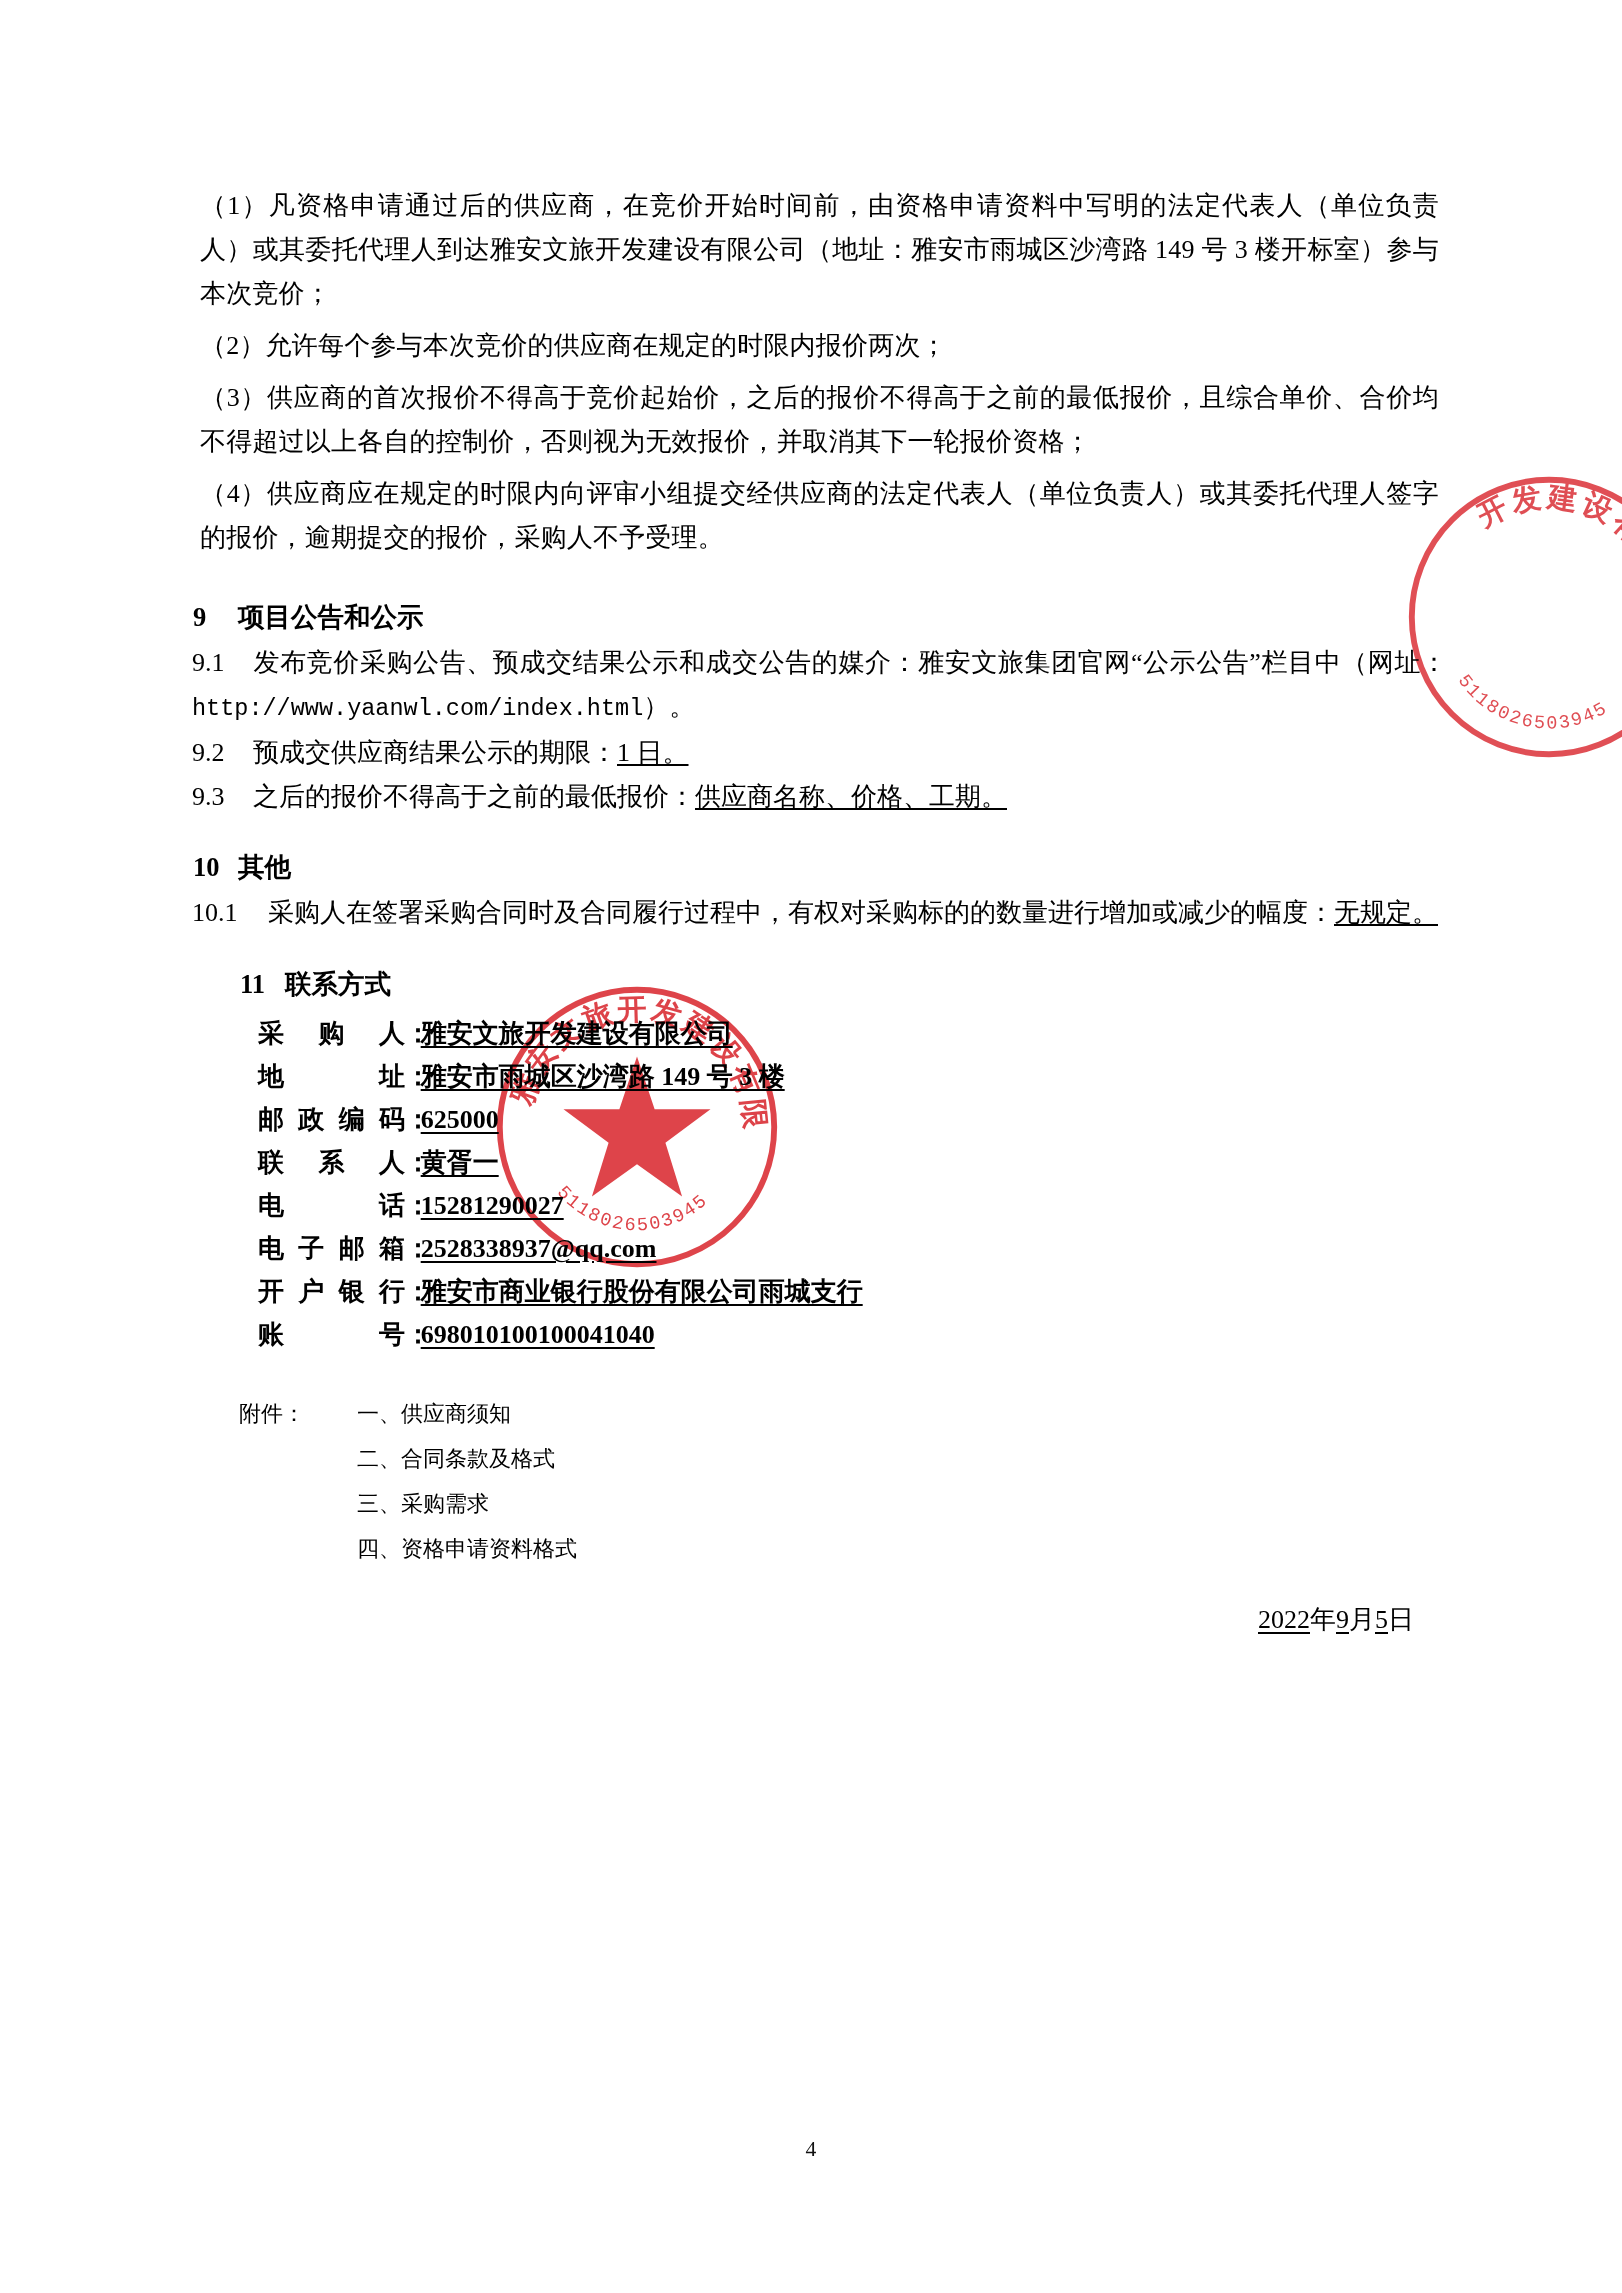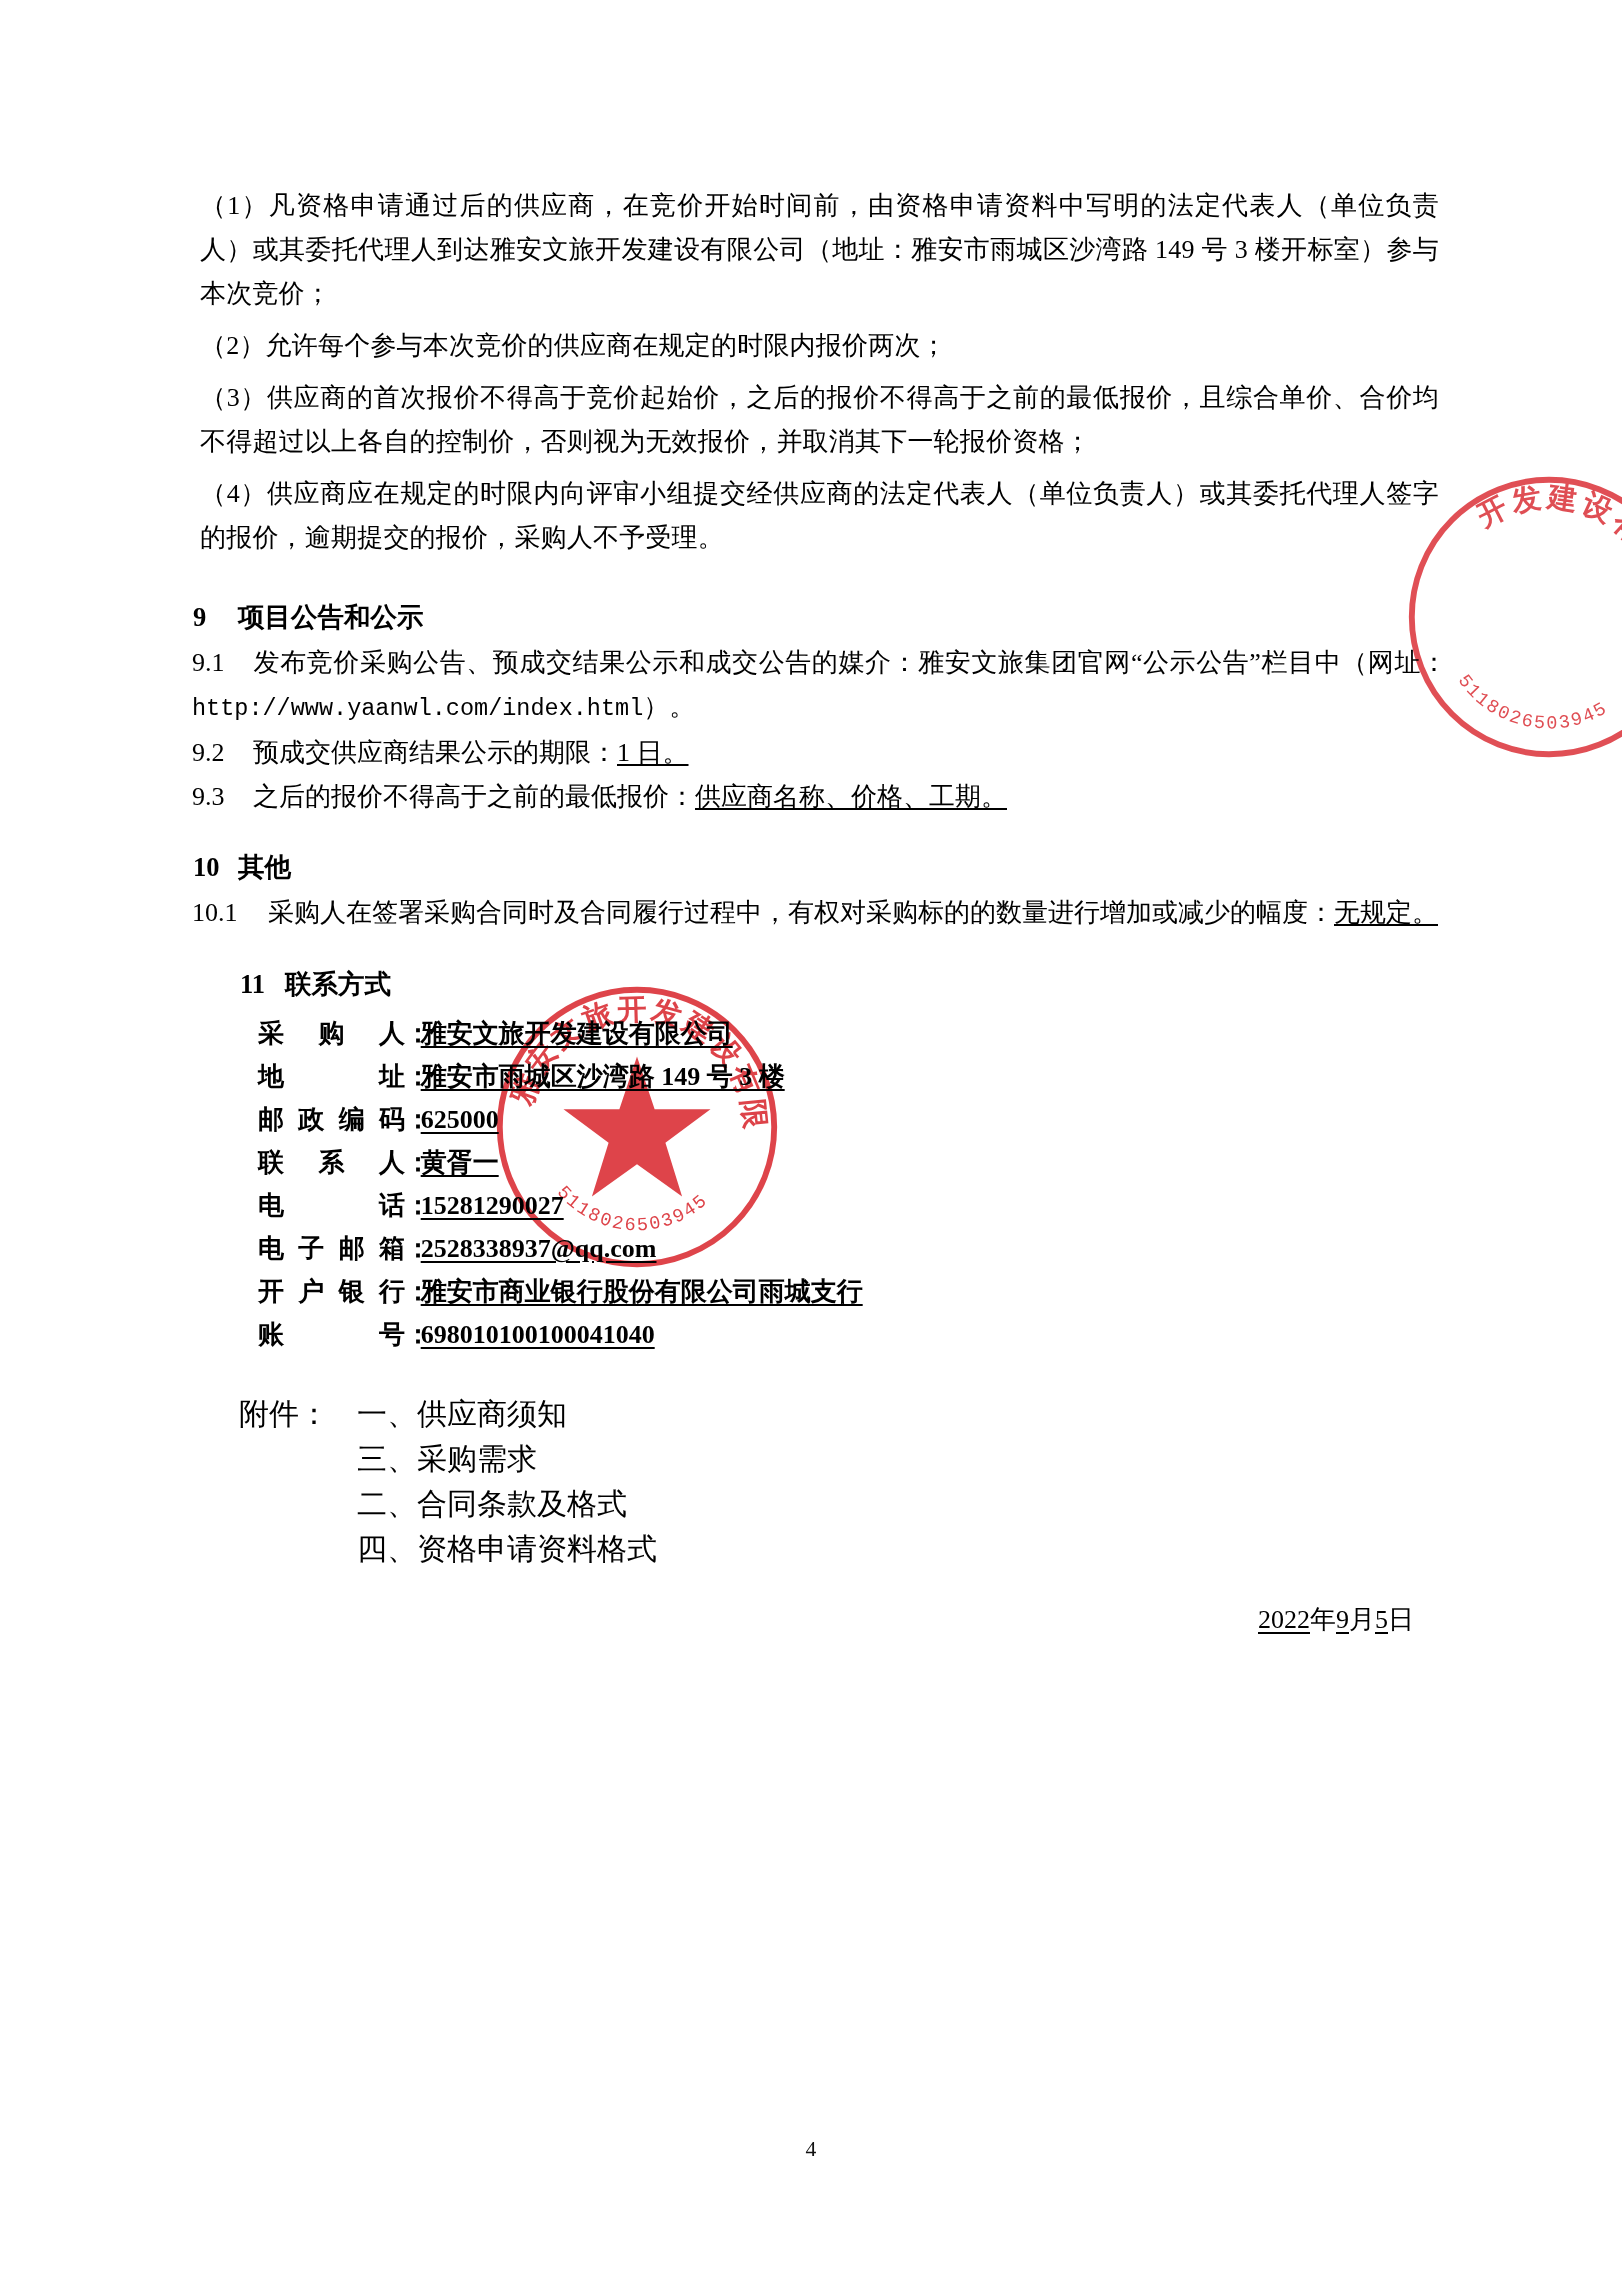--- a/index.html
+++ b/index.html
@@ -89,21 +89,21 @@
   .contact-value {
     text-decoration: underline;
     text-underline-offset: 3.9px;
   }
   
   .attach {
     margin-left: 47px;
     margin-top: 35px;
   }
   .attach-row {
-    font-size: 30px;
+    font-size: 22px;
     line-height: 45px;
     white-space: nowrap;
   }
   .attach-first-label {
     display: inline-block;
     width: 118px;
   }
   .attach-indent {
     display: inline-block;
     width: 118px;
@@ -257,24 +257,24 @@
       <div class="contact-row">
         <span class="contact-label">账 号</span><span class="contact-colon">：</span><span class="contact-value">698010100100041040</span>
       </div>
     </div>
 
     <div class="attach">
       <div class="attach-row">
         <span class="attach-first-label">附件：</span><span>一、供应商须知</span>
       </div>
       <div class="attach-row">
+        <span class="attach-indent"></span><span>二、合同条款及格式</span>
+      </div>
+      <div class="attach-row">
         <span class="attach-indent"></span><span>三、采购需求</span>
-      </div>
-      <div class="attach-row">
-        <span class="attach-indent"></span><span>二、合同条款及格式</span>
       </div>
       <div class="attach-row">
         <span class="attach-indent"></span><span>四、资格申请资料格式</span>
       </div>
     </div>
 
     <div class="date-line">
       <span class="u">2022</span><span>年</span><span class="u">9</span><span>月</span><span class="u">5</span><span>日</span>
     </div>
 

